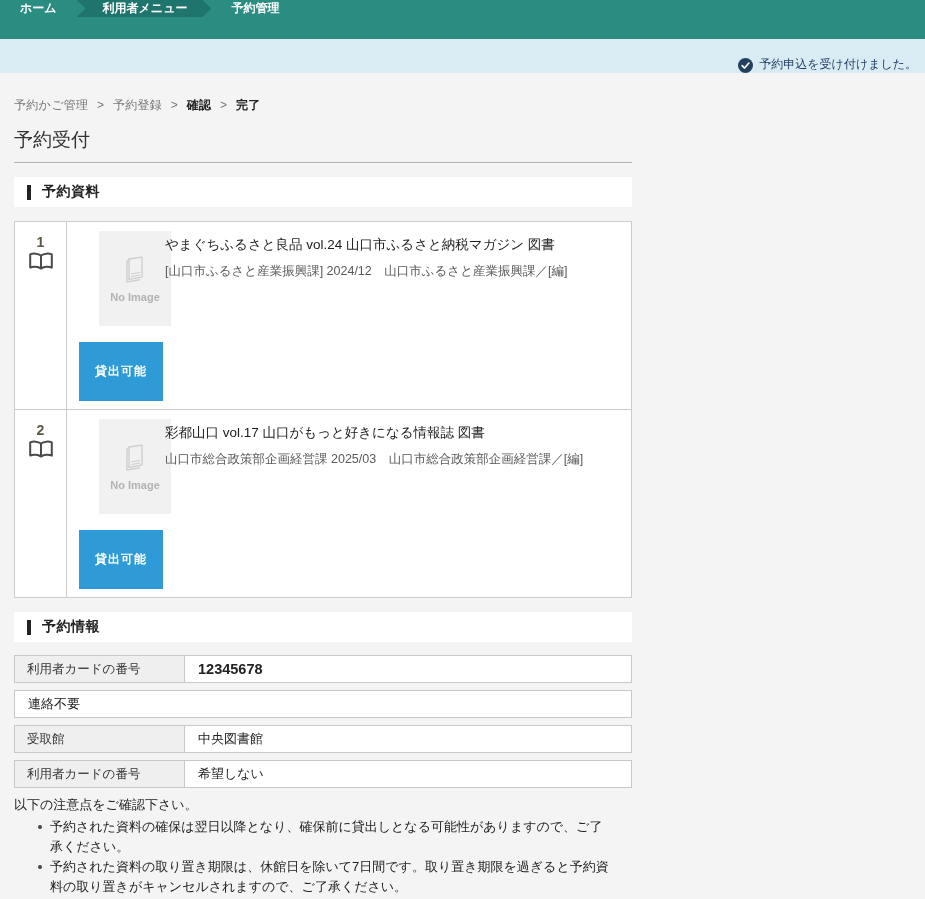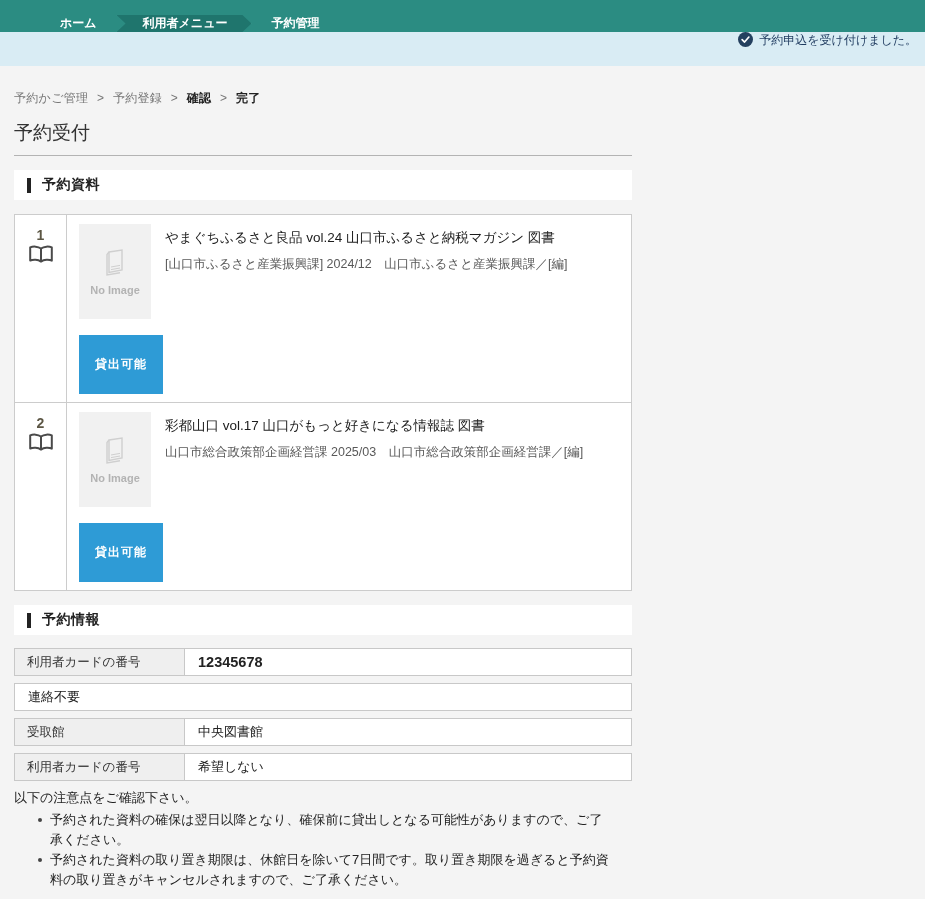--- a/index.html
+++ b/index.html
@@ -5,25 +5,24 @@
   * { margin:0; padding:0; box-sizing:border-box; }
   html,body { width:925px; height:899px; overflow:hidden; }
   body {
     font-family: "Liberation Sans", "DejaVu Sans", sans-serif;
     background:#f4f4f4;
     color:#333;
   }
 
   
   .topnav {
-    height:32px;
+    height:39px;
     background:#2B8C82;
     display:flex;
-    align-items:flex-end;
-    padding-left:40px;
+    align-items:flex-start;
   }
   .nav-tab {
     display:flex;
     align-items:center;
     padding:0 20px;
     color:#fff;
     font-size:12px;
     font-weight:bold;
     cursor:pointer;
     white-space:nowrap;
@@ -33,21 +32,21 @@
     clip-path: polygon(0 0, calc(100% - 9px) 0, 100% 50%, calc(100% - 9px) 100%, 0 100%, 9px 50%);
     padding:0 24px 0 26px;
     filter: drop-shadow(2px 0 0 rgba(255,255,255,.18)) drop-shadow(-2px 0 0 rgba(255,255,255,.18));
   }
 
   
   .noticebar {
     height:34px;
     background:#D9ECF4;
     display:flex;
-    align-items:flex-start;
+    align-items:flex-end;
     justify-content:flex-end;
     padding-right:8px;
     gap:6px;
   }
   .noticebar .txt { font-size:12px; color:#1E3A5F; }
   .check-icon { width:15px; height:15px; display:inline-block; }
 
   
   .content { width:618px; margin-left:14px; padding-top:24px; }
 
@@ -94,20 +93,21 @@
   .mat-media { display:flex; }
   .img-col { width:86px; flex-shrink:0; }
   .noimage-box {
     width:72px; height:95px;
     background:#f1f1f1;
     display:flex;
     flex-direction:column;
     align-items:center;
     justify-content:center;
     gap:4px;
+    margin-left:20px;
   }
   .noimage-box .ni-label { font-size:11px; font-weight:bold; color:#b3b3b3; }
   .status-badge {
     display:inline-block;
     margin-top:16px;
     background:#2E9BD6;
     color:#fff;
     font-size:12px;
     font-weight:bold;
     padding:21px 0;

